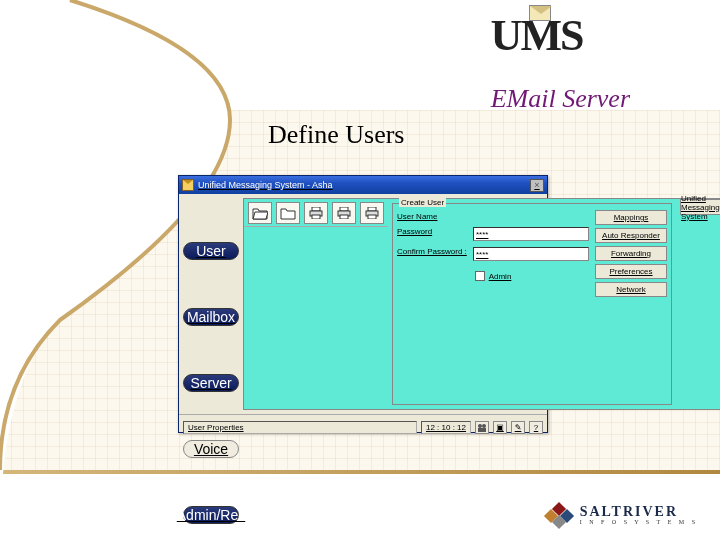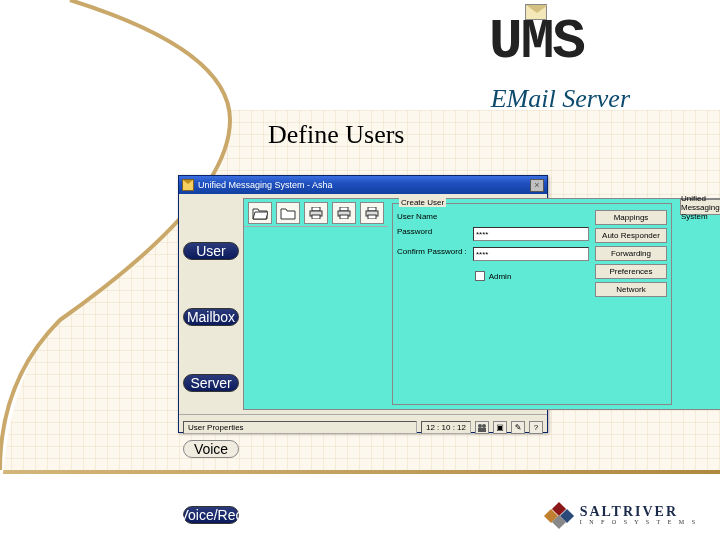--- a/index.html
+++ b/index.html
@@ -31,36 +31,36 @@
     background: linear-gradient(90deg,#d4b67a,#b08840);
   }
   .curve {
     position: absolute; top: 0; left: 0; width: 240px; height: 540px;
     pointer-events: none;
   }
   .logo-area {
     position: absolute; top: 10px; right: 90px; width: 200px; text-align: center;
   }
   .ums-logo {
-    font-family: Liberation Mono, monospace; font-weight: bold; font-size: 56px;
+    font-family: Liberation Serif, serif; font-weight: bold; font-size: 44px;
     color: #222; letter-spacing: -2px; position: relative; display:inline-block;margin-left:13px;
   }
   .ums-logo .m { position: relative; }
   .ums-logo .env {
     position:absolute; left: 50%; top: -6px; transform: translateX(-50%);
     width: 22px; height: 16px; background:#f5e8b8; border:1px solid #888;
   }
   .ums-logo .env::after{
     content:''; position:absolute; left:0; top:0; width:0; height:0;
     border-left:11px solid transparent; border-right:11px solid transparent;
     border-top:8px solid #d4c080;
   }
   .subtitle {
     position: absolute; top: 84px; right: 90px;
-    font-style: italic; font-size: 26px; color: #0c4a6e;
+    font-style: italic; font-size: 26px; color: #701a75;
     font-family: 'Times New Roman', serif;
   }
   .page-title {
     position: absolute; top: 120px; left: 268px;
     font-size: 26px; font-weight: normal; color: #000;
     font-family: 'Times New Roman', serif;
   }
   .footer-logo {
     position: absolute; bottom: 14px; right: 22px;
     display: flex; align-items: center; gap: 6px;
@@ -70,20 +70,21 @@
   .footer-logo .txt { line-height:1; }
   .footer-logo .t1 { font-weight:bold; font-size:14px; color:#1a2a4a; letter-spacing:2px; }
   .footer-logo .t2 { font-size:6px; color:#333; letter-spacing:3px; }
 
   
   .window {
     position: absolute; top: 175px; left: 178px; width: 370px; height: 258px;
     background: #ece9d8; border: 1px solid #0a246a;
     font-family: Tahoma, Arial, sans-serif; font-size: 9px;
     box-shadow: 1px 1px 3px rgba(0,0,0,0.3);
+    text-decoration: underline;
   }
   .titlebar {
     height: 18px; background: linear-gradient(#3a6ee0,#2050c0 40%,#1040a0);
     color: #fff; display:flex; align-items:center; padding: 0 3px;
   }
   .titlebar .ico {
     width:12px;height:12px;background:#f5d060;border:1px solid #806020;margin-right:4px;
     position:relative;
   }
   .titlebar .ico::after{content:'';position:absolute;left:0;top:0;border-left:5px solid transparent;border-right:5px solid transparent;border-top:4px solid #c09020;}
@@ -173,21 +174,21 @@
     <div class="ico"></div>
     <div class="t">Unified Messaging System - Asha</div>
     <div class="x">×</div>
   </div>
   <div class="win-body">
     <div class="sidebar">
       <div class="btn">User</div>
       <div class="btn">Mailbox</div>
       <div class="btn">Server</div>
       <div class="btn light">Voice</div>
-      <div class="btn">Voice/Rec</div>
+      <div class="btn">Admin/Rec</div>
       <div class="btn light">About</div>
       <div class="btn light">Close</div>
     </div>
     <div class="main-panel">
       <div class="toolbar">
         <div class="tool-ico">
           <svg width="16" height="14" viewBox="0 0 16 14">
               <path d="M1 3h5l1 2h8v8H1z" fill="#fff" stroke="#333"></path>
               <path d="M1 13L3 6h13l-2 7z" fill="#fff" stroke="#333"></path>
             </svg>

